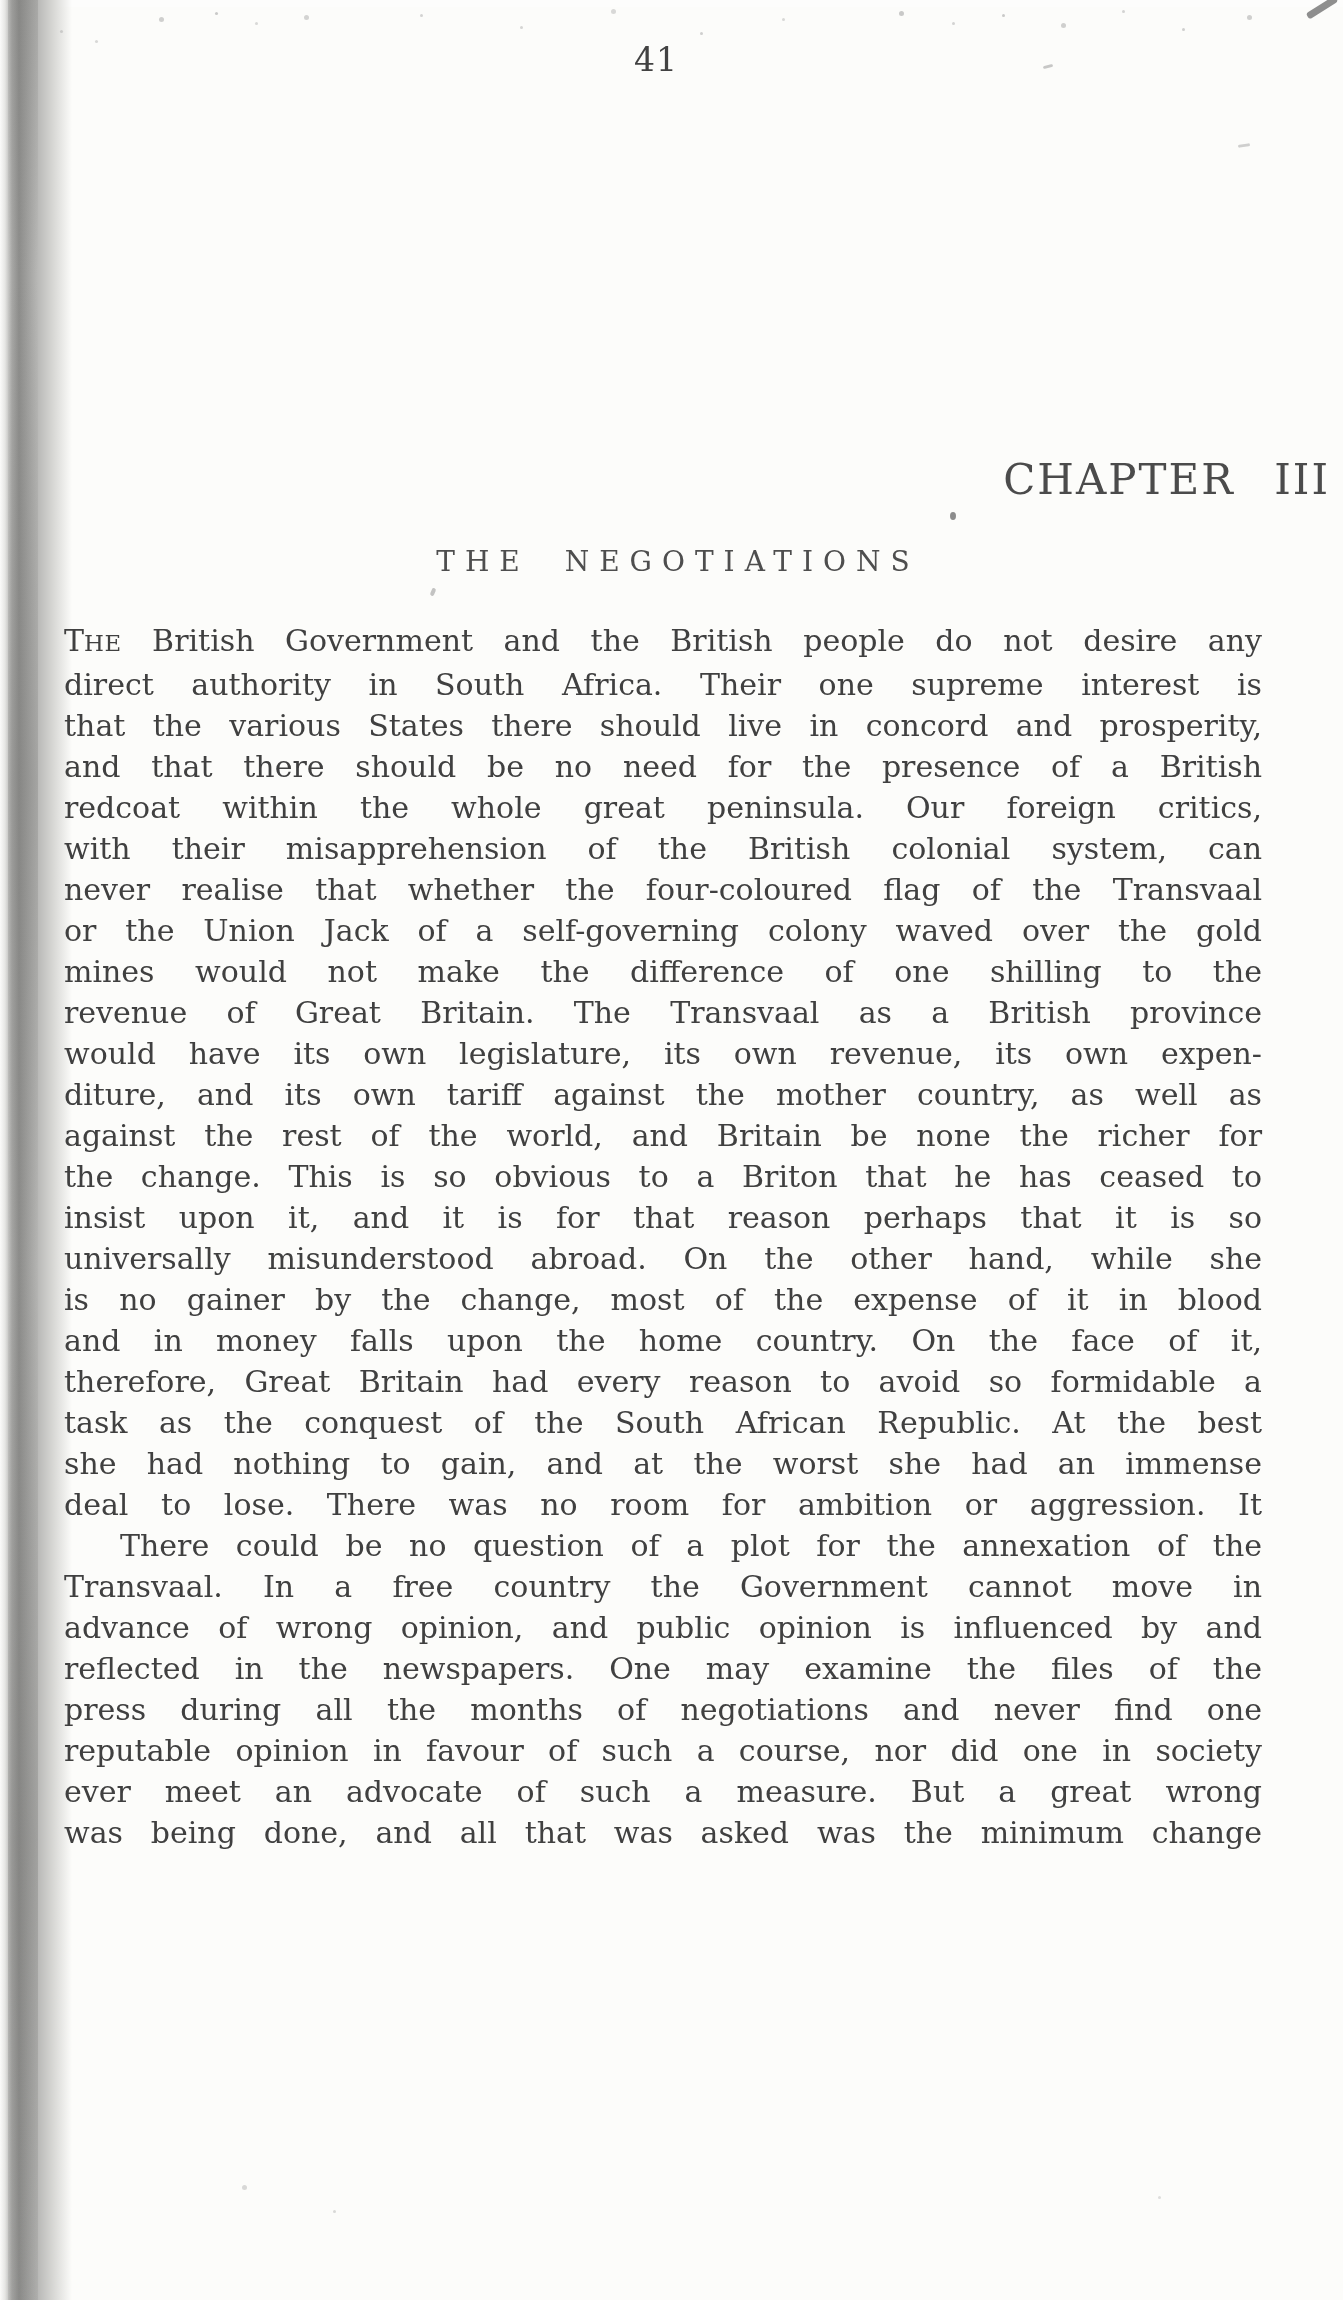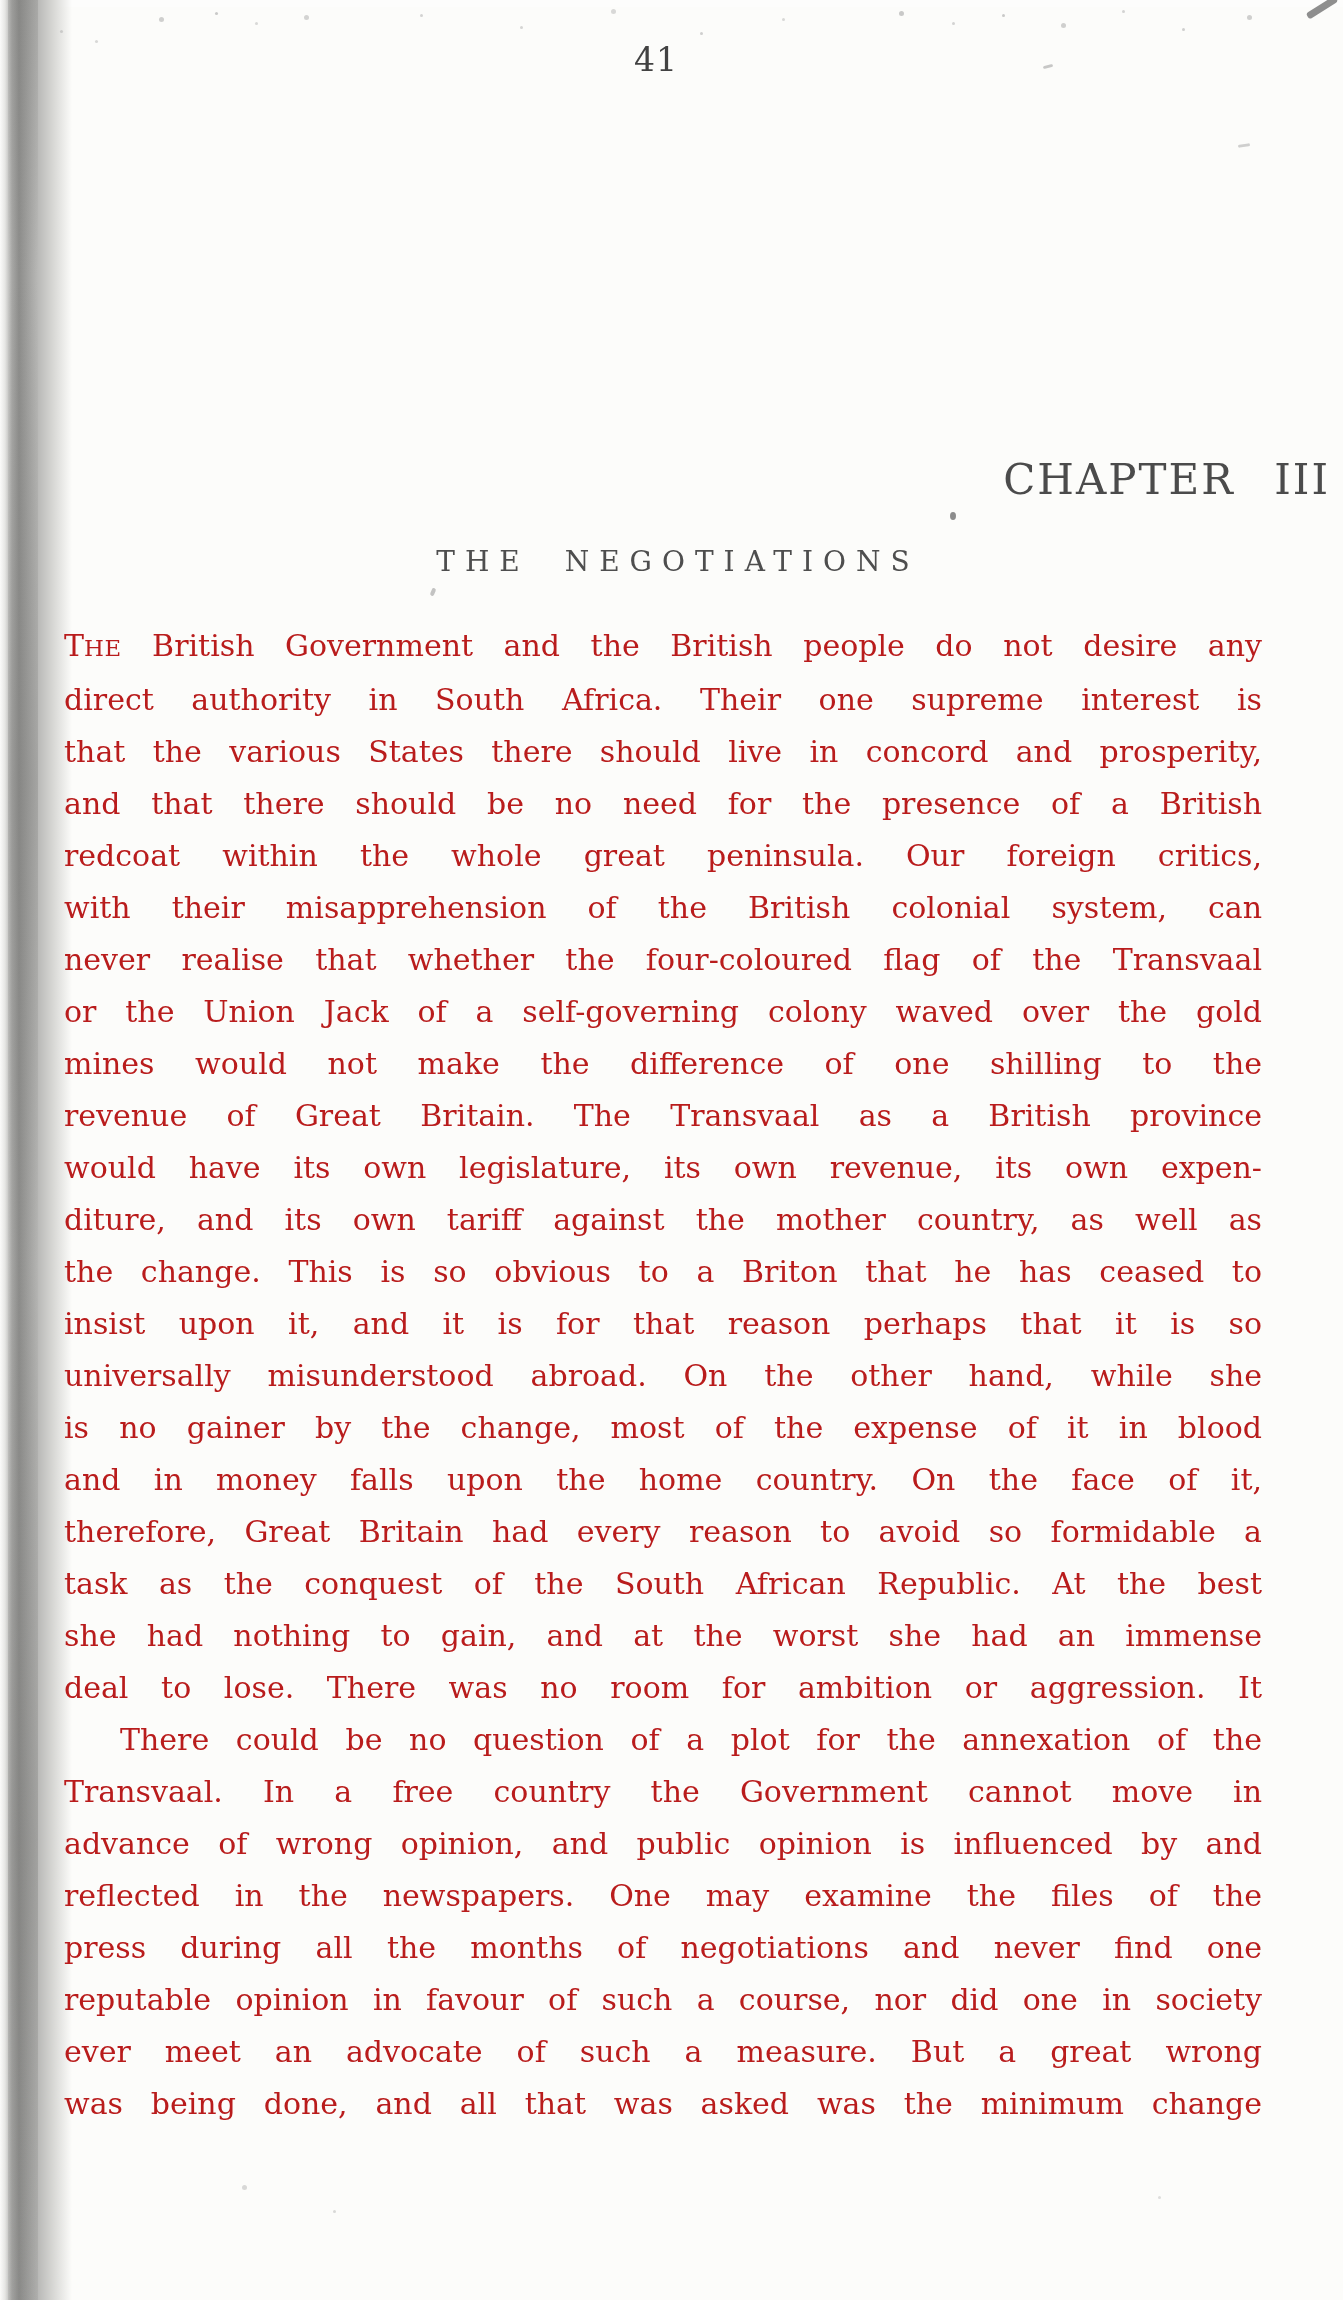--- a/index.html
+++ b/index.html
@@ -37,21 +37,21 @@
     text-align:right;font-weight:normal;
     font-size:42px;letter-spacing:2px;word-spacing:24px;color:#4b4b4b;
   }
   .section{
     position:absolute;top:545px;left:0;width:1356px;margin:0;
     text-align:center;font-weight:normal;
     font-size:28px;letter-spacing:10px;word-spacing:16px;color:#4e4e4e;
   }
   .bodytext{
     position:absolute;top:620px;left:64px;width:1198px;
-    font-size:30px;line-height:52px;word-spacing:2px;color:#b91c1c;
+    font-size:30px;line-height:41px;word-spacing:2px;color:#404040;
   }
   .line{text-align:justify;text-align-last:justify;}
   .line.endpara{text-align-last:left;}
   .line.indent{text-indent:56px;}
   .sc{font-size:.76em;letter-spacing:.5px;}
   
   .noise{
     position:absolute;top:0;left:0;width:3px;height:3px;border-radius:50%;
     background:transparent;
     box-shadow:
@@ -109,20 +109,21 @@
       <div class="line">that the various States there should live in concord and prosperity,</div>
       <div class="line">and that there should be no need for the presence of a British</div>
       <div class="line">redcoat within the whole great peninsula.  Our foreign critics,</div>
       <div class="line">with their misapprehension of the British colonial system, can</div>
       <div class="line">never realise that whether the four-coloured flag of the Transvaal</div>
       <div class="line">or the Union Jack of a self-governing colony waved over the gold</div>
       <div class="line">mines would not make the difference of one shilling to the</div>
       <div class="line">revenue of Great Britain.  The Transvaal as a British province</div>
       <div class="line">would have its own legislature, its own revenue, its own expen-</div>
       <div class="line">diture, and its own tariff against the mother country, as well as</div>
+      <div class="line">against the rest of the world, and Britain be none the richer for</div>
       <div class="line">the change.  This is so obvious to a Briton that he has ceased to</div>
       <div class="line">insist upon it, and it is for that reason perhaps that it is so</div>
       <div class="line">universally misunderstood abroad.  On the other hand, while she</div>
       <div class="line">is no gainer by the change, most of the expense of it in blood</div>
       <div class="line">and in money falls upon the home country.  On the face of it,</div>
       <div class="line">therefore, Great Britain had every reason to avoid so formidable a</div>
       <div class="line">task as the conquest of the South African Republic.  At the best</div>
       <div class="line">she had nothing to gain, and at the worst she had an immense</div>
       <div class="line">deal to lose.  There was no room for ambition or aggression.  It</div>
       <div class="line indent">There could be no question of a plot for the annexation of the</div>

